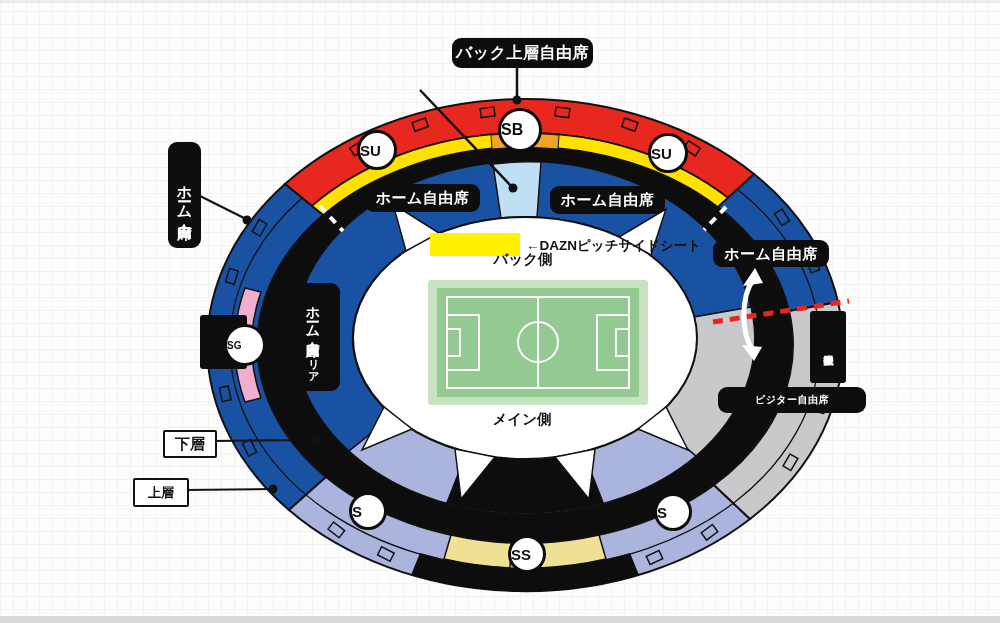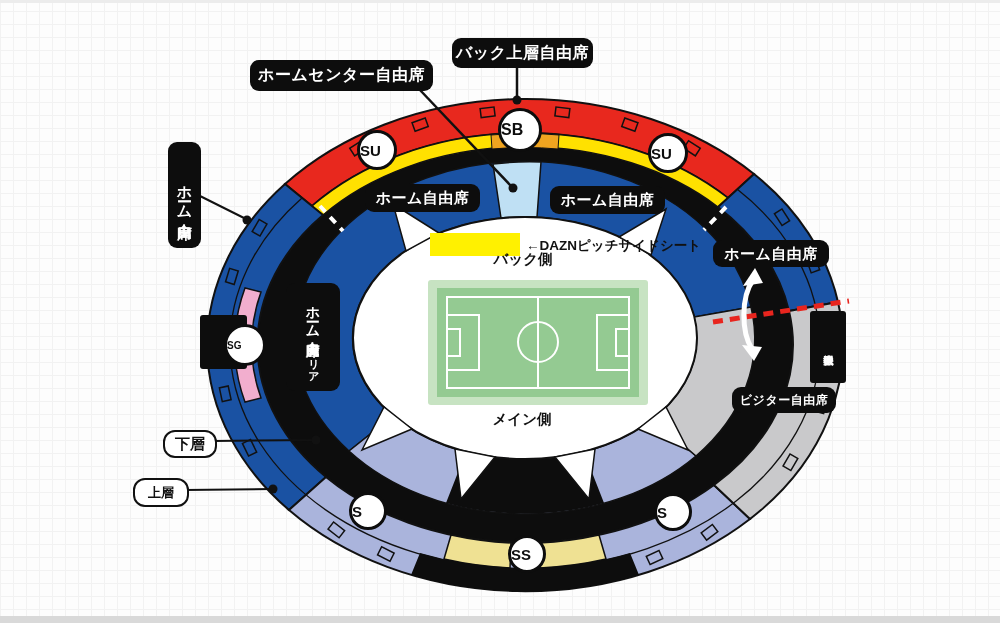--- a/index.html
+++ b/index.html
@@ -15,21 +15,21 @@
   .edge-top{position:absolute;left:0;top:0;width:100%;height:3px;background:#ececec;}
   .edge-bottom{position:absolute;left:0;bottom:0;width:100%;height:7px;background:#d9d9d9;}
   svg{position:absolute;left:0;top:0;}
   .callout{
     position:absolute;background:#0d0d0d;color:#fff;font-weight:bold;
     border-radius:9px;display:flex;align-items:center;justify-content:center;
     text-align:center;letter-spacing:0.5px;line-height:1.05;
   }
   .whitebox{
     position:absolute;background:#fff;color:#111;font-weight:bold;border:2px solid #111;
-    display:flex;align-items:center;justify-content:center;border-radius:12px;
+    display:flex;align-items:center;justify-content:center;border-radius:2px;
   }
   .badge{
     position:absolute;background:#fff;border:3px solid #0d0d0d;border-radius:50%;
     color:#0d0d0d;font-weight:bold;display:flex;align-items:center;justify-content:flex-start;
   }
   .vtext{writing-mode:vertical-rl;text-orientation:upright;}
   .plain{position:absolute;color:#111;font-weight:bold;}
   .standing-col2{font-size:11px;margin-top:6px;}
 </style>
 </head>
@@ -132,41 +132,38 @@
         <rect x="597" y="315" width="32" height="55"></rect>
         <rect x="616" y="329" width="13" height="27"></rect>
       </g>
     </g>
   </svg>
 
   <div class="callout" style="left:452px;top:38px;width:141px;height:30px;font-size:16px;">
       <span>バック上層自由席</span>
     </div>
 
-  <div class="callout" style="left:250px;top:60px;width:183px;height:31px;font-size:16px;">
-      <span>ホームセンター自由席</span>
-    </div>
 
   <div class="callout vtext" style="left:168px;top:142px;width:33px;height:106px;font-size:15px;">
       <span>ホーム自由席</span>
     </div>
 
   <div class="callout" style="left:365px;top:184px;width:115px;height:28px;font-size:15px;">
       <span>ホーム自由席</span>
     </div>
 
   <div class="callout" style="left:550px;top:186px;width:115px;height:28px;font-size:15px;">
       <span>ホーム自由席</span>
     </div>
 
   <div class="callout" style="left:713px;top:240px;width:116px;height:27px;font-size:15px;">
       <span>ホーム自由席</span>
     </div>
 
-  <div class="callout" style="left:718px;top:387px;width:104px;height:26px;font-size:12px;margin-left:14px;">
+  <div class="callout" style="left:718px;top:387px;width:148px;height:26px;font-size:10px;">
       <span>ビジター自由席</span>
     </div>
 
   <div class="callout vtext" style="left:286px;top:283px;width:54px;height:108px;font-size:14px;">
     <span>ホーム自由席</span>
     <span class="standing-col2">立見エリア</span>
   </div>
 
   <div class="vtext" style="position:absolute;left:814px;top:314px;width:28px;height:66px;color:#fff;font-weight:bold;font-size:10px;display:flex;align-items:center;justify-content:center;">
       <span>大型映像機</span>

